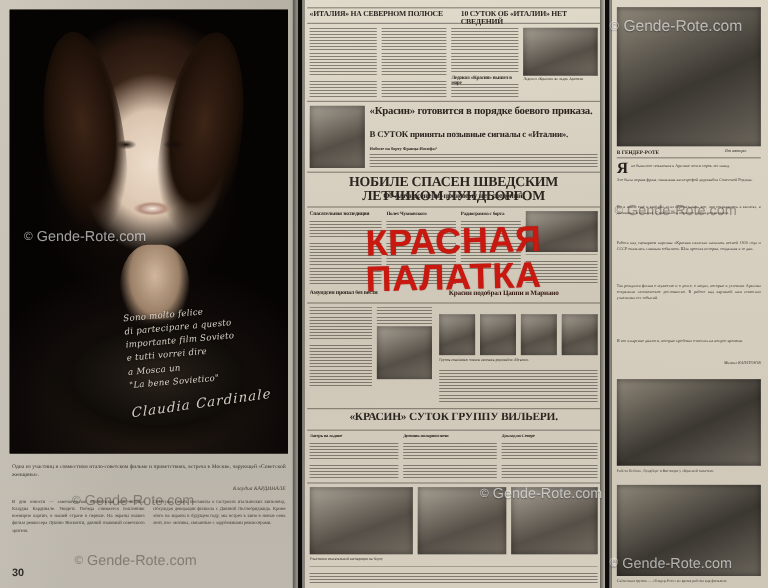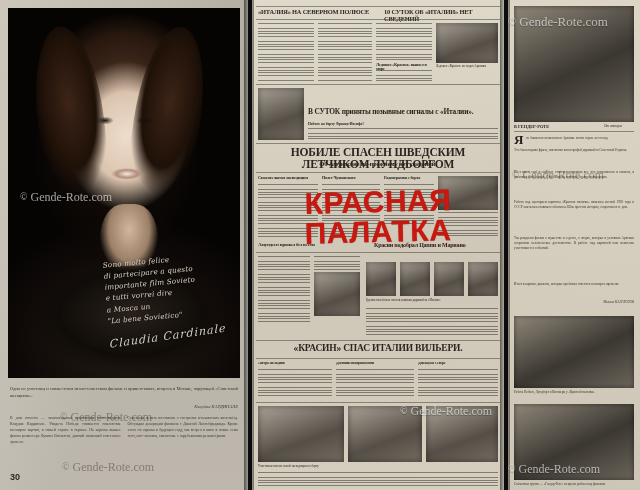--- a/index.html
+++ b/index.html
@@ -236,21 +236,21 @@
     width: 10px;
     background: linear-gradient(90deg, rgba(0,0,0,0.55) 0%, rgba(0,0,0,0.05) 50%, rgba(0,0,0,0.45) 100%);
     pointer-events: none;
   }
   .gutter.g1 { left: 244px; }
   .gutter.g2 { left: 500px; }
 
   
   .wm {
     position: absolute;
-    font-family: Liberation Serif, serif;
+    font-family: Liberation Sans, sans-serif;
     color: rgba(255,255,255,0.62);
     text-shadow: 0 1px 1px rgba(0,0,0,0.35);
     white-space: nowrap;
     pointer-events: none;
     user-select: none;
     text-align: right;
   }
   .wm.dark { color: rgba(40,36,30,0.40); text-shadow: none; }
   .wm .c {
     font-size: 0.82em;
@@ -311,20 +311,21 @@
     <div class="txt-lines" style="left:124px; top:23px; width:56px; height:38px;"></div>
     <div class="photo-gray" style="left:184px; top:23px; width:62px; height:40px;"></div>
     <div class="news" style="left:184px; top:64px; width:62px; font-size:3.2px; line-height:1.35;">Ледокол «Красин» во льдах Арктики</div>
 
     <div class="news news-hl" style="left:124px; top:63px; width:56px; font-size:4.4px;">Ледокол «Красин» вышел в море</div>
     <div class="txt-lines" style="left:124px; top:70px; width:56px; height:12px;"></div>
 
     <div class="rule" style="left:4px; top:84px; width:244px; height:1px;"></div>
 
     <div class="photo-gray" style="left:6px; top:88px; width:46px; height:52px;"></div>
+    <div class="news news-hl" style="left:56px; top:88px; width:190px; font-size:9px;">«Красин» готовится в порядке боевого приказа.</div>
     <div class="news news-hl" style="left:56px; top:108px; width:190px; font-size:7.4px;">В СУТОК приняты позывные сигналы с «Италии».</div>
     <div class="news" style="left:56px; top:122px; width:130px; font-size:3.6px; font-weight:bold;">Нобиле на борту Франца-Иосифа?</div>
     <div class="txt-lines" style="left:56px; top:128px; width:190px; height:12px;"></div>
 
     <div class="rule" style="left:4px; top:143px; width:244px; height:1.4px;"></div>
 
     <div class="news news-hl" style="left:6px; top:147px; width:240px; font-size:11.5px; text-align:center;">НОБИЛЕ СПАСЕН ШВЕДСКИМ ЛЕТЧИКОМ ЛУНДБОРГОМ</div>
     <div class="news news-hl" style="left:6px; top:161px; width:240px; font-size:6.6px; text-align:center;">Об Амундсене по-прежнему нет сведений.</div>
     <div class="rule" style="left:4px; top:172px; width:244px; height:1px;"></div>
 
@@ -353,21 +354,21 @@
 
     <div class="photo-gray" style="left:114px; top:262px; width:30px; height:34px;"></div>
     <div class="photo-gray" style="left:148px; top:262px; width:30px; height:34px;"></div>
     <div class="photo-gray" style="left:182px; top:262px; width:30px; height:34px;"></div>
     <div class="photo-gray" style="left:216px; top:262px; width:30px; height:34px;"></div>
     <div class="news" style="left:114px; top:298px; width:132px; font-size:3.1px; line-height:1.35;">Группа спасённых членов экипажа дирижабля «Италия»</div>
 
     <div class="txt-lines" style="left:114px; top:308px; width:132px; height:28px;"></div>
 
     <div class="rule" style="left:4px; top:340px; width:244px; height:1px;"></div>
-    <div class="news news-hl" style="left:6px; top:344px; width:240px; font-size:9.5px; text-align:center;">«КРАСИН» СПАС ИТАЛИИ ВИЛЬЕРИ.</div>
+    <div class="news news-hl" style="left:6px; top:344px; width:240px; font-size:9.5px; text-align:center;">«КРАСИН» СУТОК ГРУППУ ВИЛЬЕРИ.</div>
     <div class="rule" style="left:4px; top:358px; width:244px; height:1px;"></div>
 
     <div class="news news-hl" style="left:6px; top:362px; width:74px; font-size:3.8px;">Лагерь на льдине</div>
     <div class="txt-lines" style="left:6px; top:369px; width:74px; height:30px;"></div>
     <div class="news news-hl" style="left:84px; top:362px; width:78px; font-size:3.8px;">Дневник полярной ночи</div>
     <div class="txt-lines" style="left:84px; top:369px; width:78px; height:30px;"></div>
     <div class="news news-hl" style="left:166px; top:362px; width:80px; font-size:3.8px;">Доклад на Севере</div>
     <div class="txt-lines" style="left:166px; top:369px; width:80px; height:30px;"></div>
 
     <div class="rule" style="left:4px; top:402px; width:244px; height:1px;"></div>

